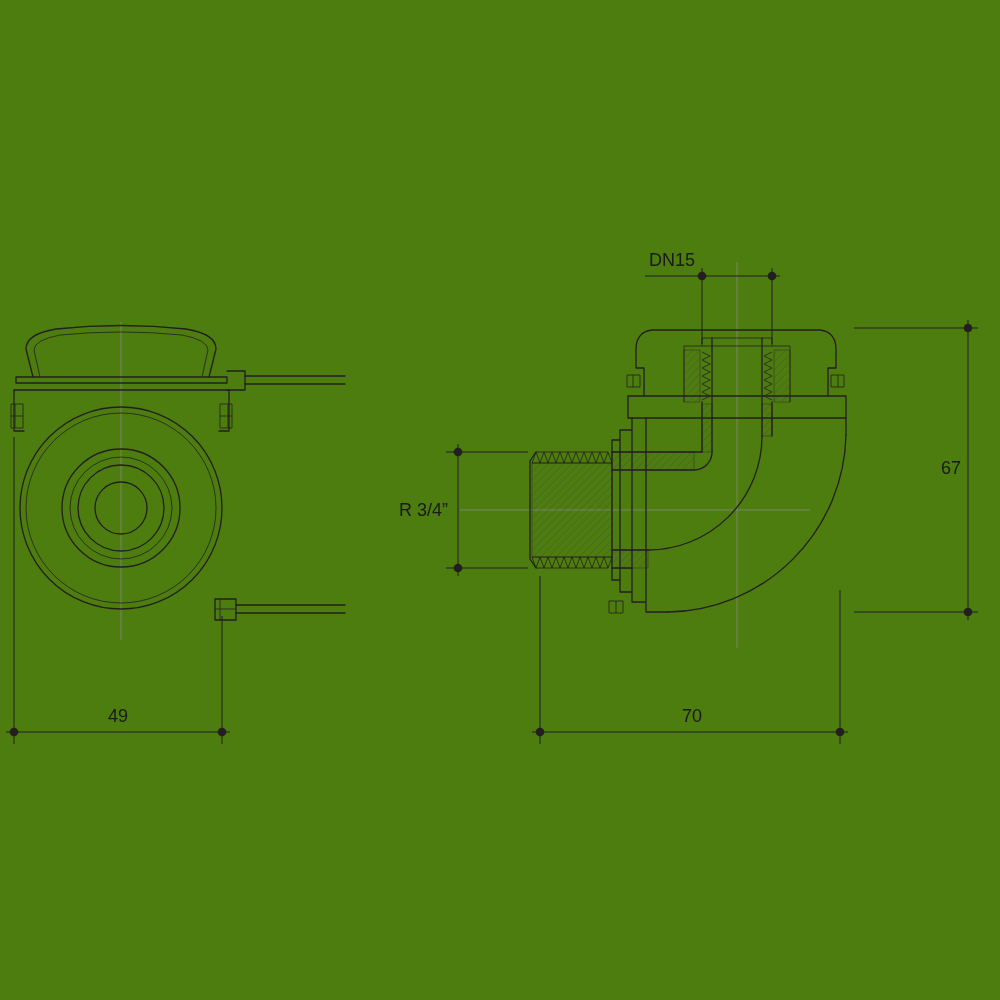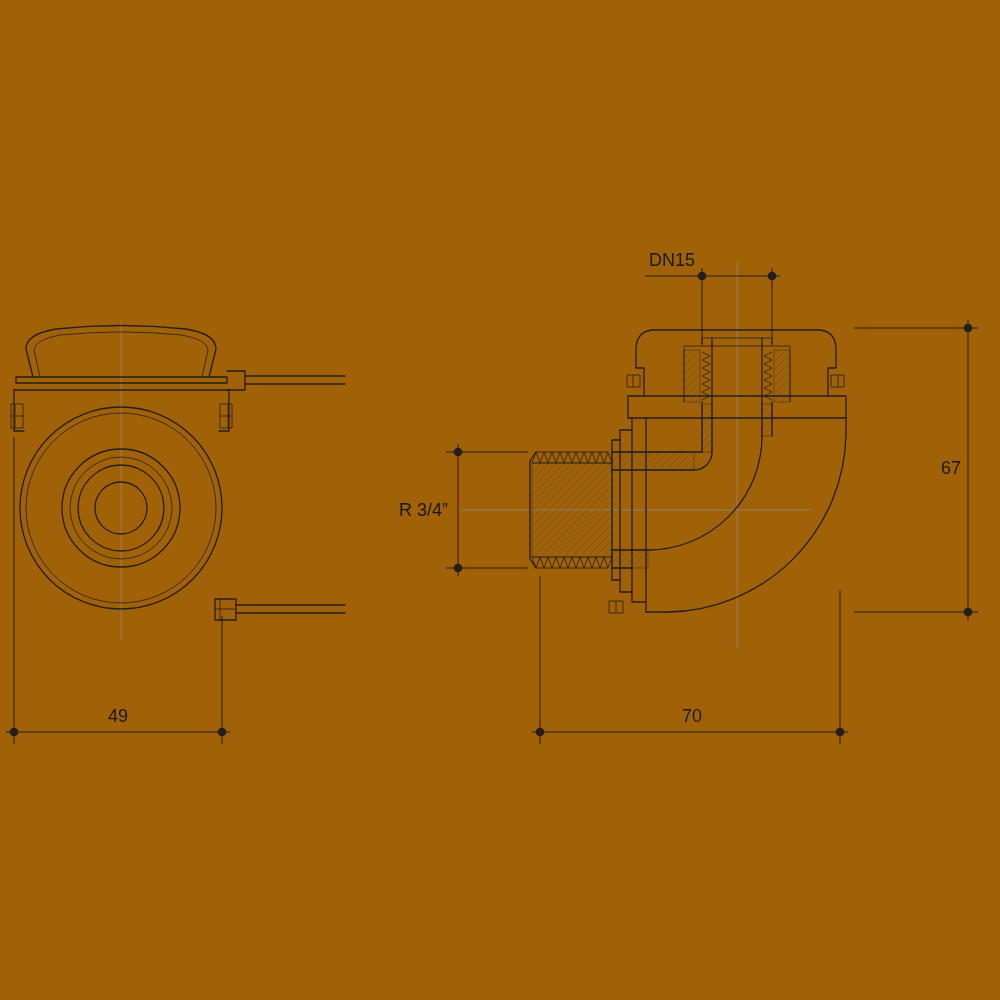--- a/index.html
+++ b/index.html
@@ -1,16 +1,16 @@
 <!DOCTYPE html>
 <html><head>
 <meta charset="utf-8">
 <style>
   html,body{margin:0;padding:0;background:#ffffff;}
-  .canvas{position:relative;width:1000px;height:1000px;background:#a16207;overflow:hidden;}
+  .canvas{position:relative;width:1000px;height:1000px;background:#4d7c0f;overflow:hidden;}
   svg{position:absolute;left:0;top:0;}
   .ol   {fill:none;stroke:#231f20;stroke-width:1.3;stroke-linejoin:round;stroke-linecap:round;}
   .thin {fill:none;stroke:#231f20;stroke-width:0.8;stroke-linejoin:round;}
   .cl   {fill:none;stroke:#8d8d8d;stroke-width:0.7;}
   .dim  {fill:none;stroke:#231f20;stroke-width:1;}
   .dot  {fill:#231f20;stroke:none;}
   .hatchr{fill:url(#hatch);stroke:#231f20;stroke-width:0.4;}
   .lbl  {font-family:"Liberation Sans",sans-serif;font-size:18px;fill:#1a1a1a;}
 </style>
 </head>

